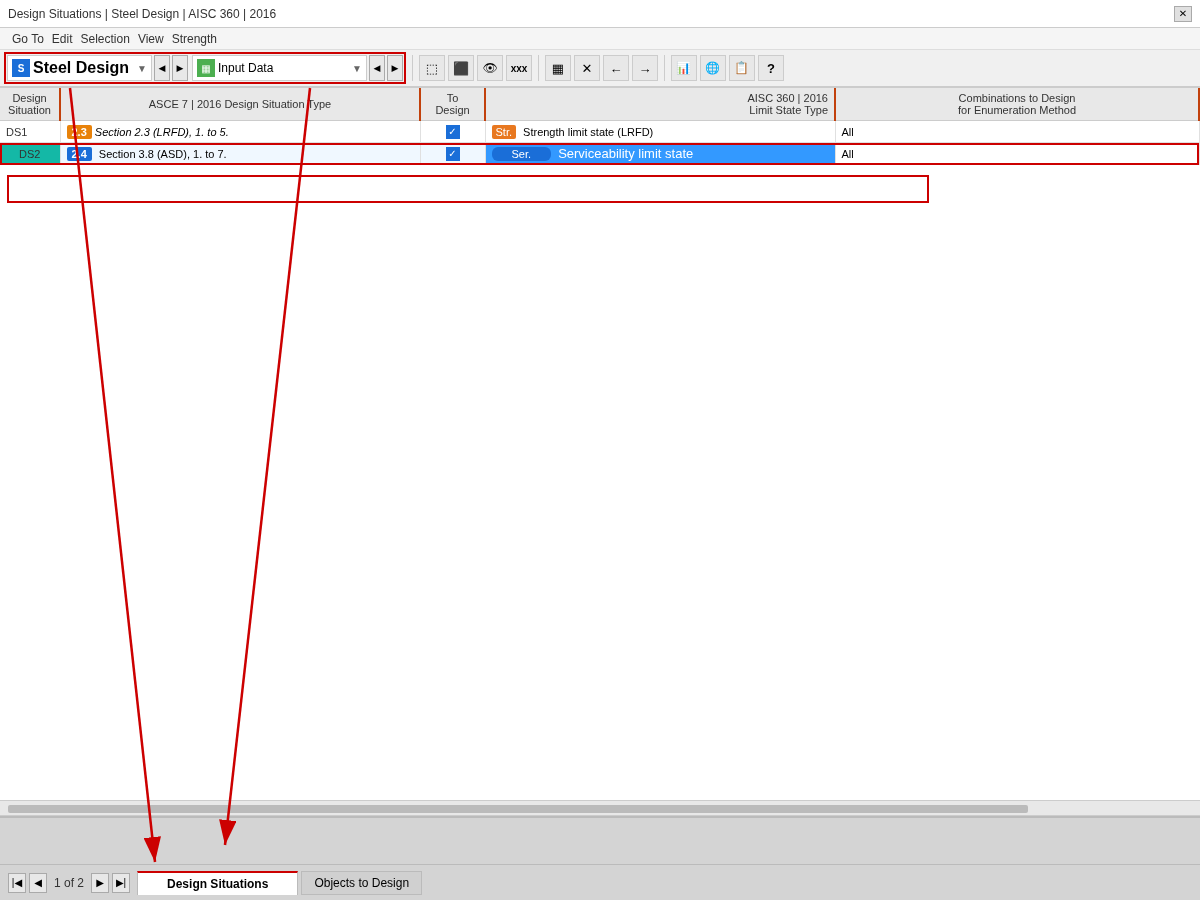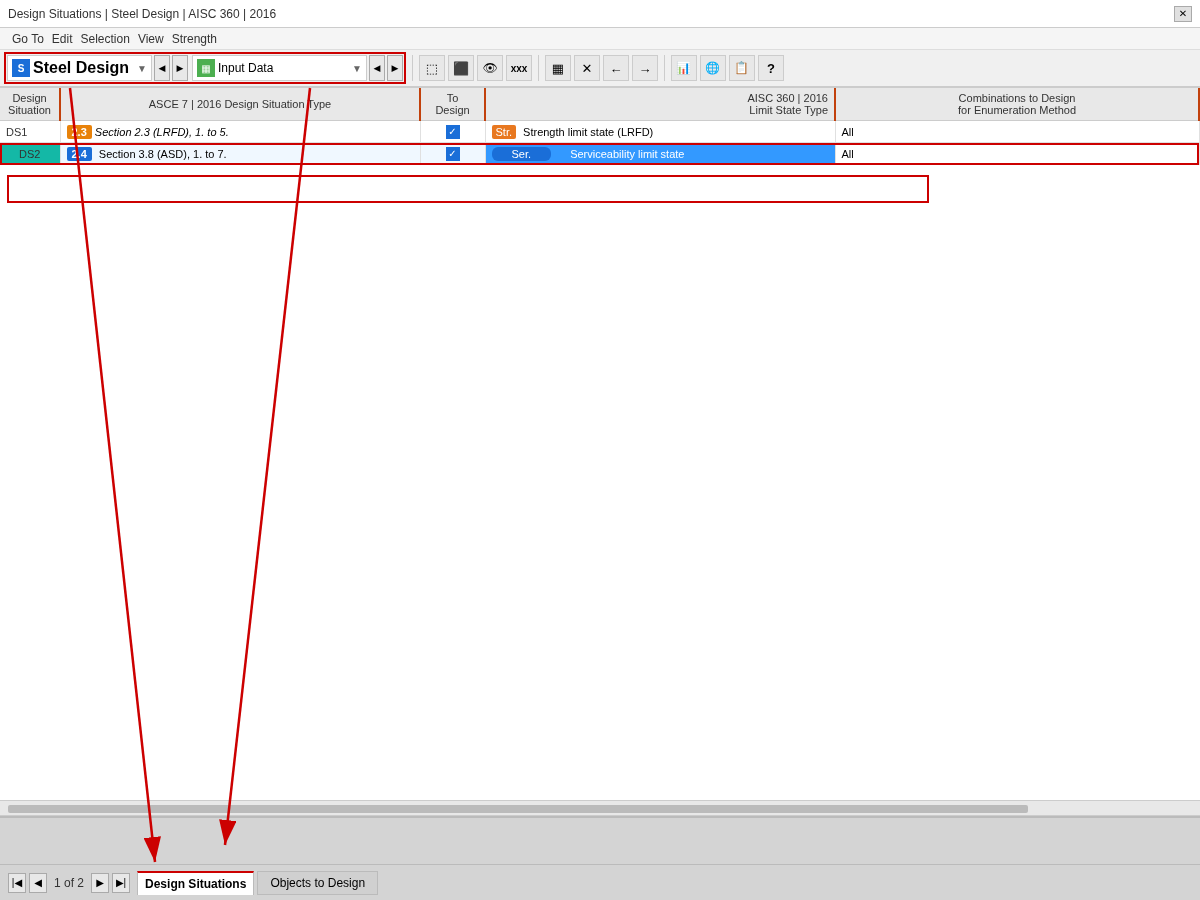--- a/index.html
+++ b/index.html
@@ -282,21 +282,21 @@
           </td>
           <td style="background:#f0f8ff;">
             <span class="badge-blue">2.4</span>
             <span style="margin-left:4px; font-size:11px;">Section 3.8 (ASD), 1. to 7.</span>
           </td>
           <td class="checkbox-cell" style="background:#f0f8ff;">
             <div class="checkbox-blue">✓</div>
           </td>
           <td style="background:#3399ff;">
             <span class="badge-ser" style="background:#1a6ed8;">Ser.</span>
-            <span style="margin-left:16px; font-size:11px; color:#fff;">Serviceability limit state</span>
+            <span style="margin-left:4px; font-size:13px; color:#fff;">Serviceability limit state</span>
           </td>
           <td>
             <span style="font-size:11px;">All</span>
           </td>
         </tr>
       </tbody>
     </table>
   </div>
 
 </div>
@@ -309,21 +309,21 @@
 </div>
 
 <div style="position:absolute; bottom:0; left:0; right:0; height:36px; background:#d4d4d4; border-top:1px solid #bbb; display:flex; align-items:center; padding:0 8px; gap:3px;">
 
   <div style="width:18px; height:20px; background:#e8e8e8; border:1px solid #aaa; display:flex; align-items:center; justify-content:center; cursor:pointer; font-size:10px;">|◀</div>
   <div style="width:18px; height:20px; background:#e8e8e8; border:1px solid #aaa; display:flex; align-items:center; justify-content:center; cursor:pointer; font-size:10px;">◀</div>
   <span style="font-size:12px; color:#333; padding:0 4px;">1 of 2</span>
   <div style="width:18px; height:20px; background:#e8e8e8; border:1px solid #aaa; display:flex; align-items:center; justify-content:center; cursor:pointer; font-size:10px;">▶</div>
   <div style="width:18px; height:20px; background:#e8e8e8; border:1px solid #aaa; display:flex; align-items:center; justify-content:center; cursor:pointer; font-size:10px;">▶|</div>
 
-  <div style="background:#fff; border:1px solid #bbb; border-bottom:none; padding:4px 7px; font-size:12px; cursor:pointer; border-top:2px solid #cc0000; font-weight:bold; margin-left:4px;">Design Situations</div>
+  <div style="background:#fff; border:1px solid #bbb; border-bottom:none; padding:4px 29px; font-size:12px; cursor:pointer; border-top:2px solid #cc0000; font-weight:bold; margin-left:4px;">Design Situations</div>
   <div style="background:#d0d0d0; border:1px solid #bbb; padding:4px 12px; font-size:12px; cursor:pointer;">Objects to Design</div>
 </div>
 
 <svg class="annotations" viewBox="0 0 1200 900" xmlns="http://www.w3.org/2000/svg">
 
   <defs>
     <marker id="arrowhead" markerWidth="10" markerHeight="7" refX="10" refY="3.5" orient="auto">
       <polygon points="0 0, 10 3.5, 0 7" fill="#cc0000"></polygon>
     </marker>
   </defs>

